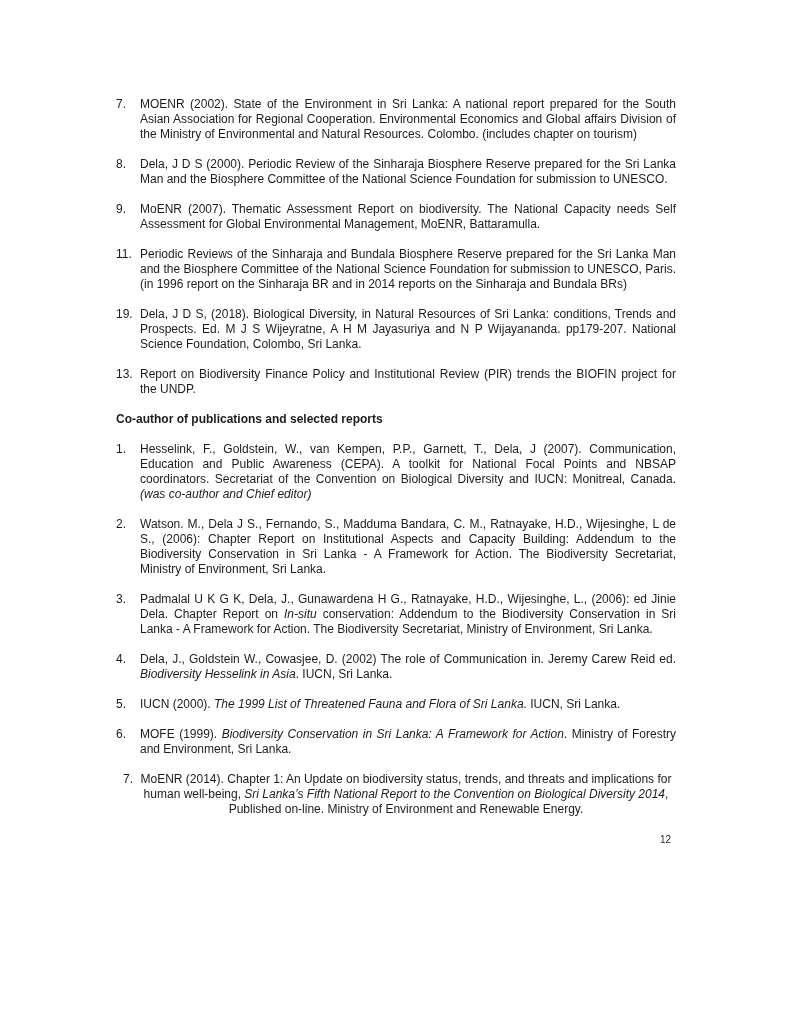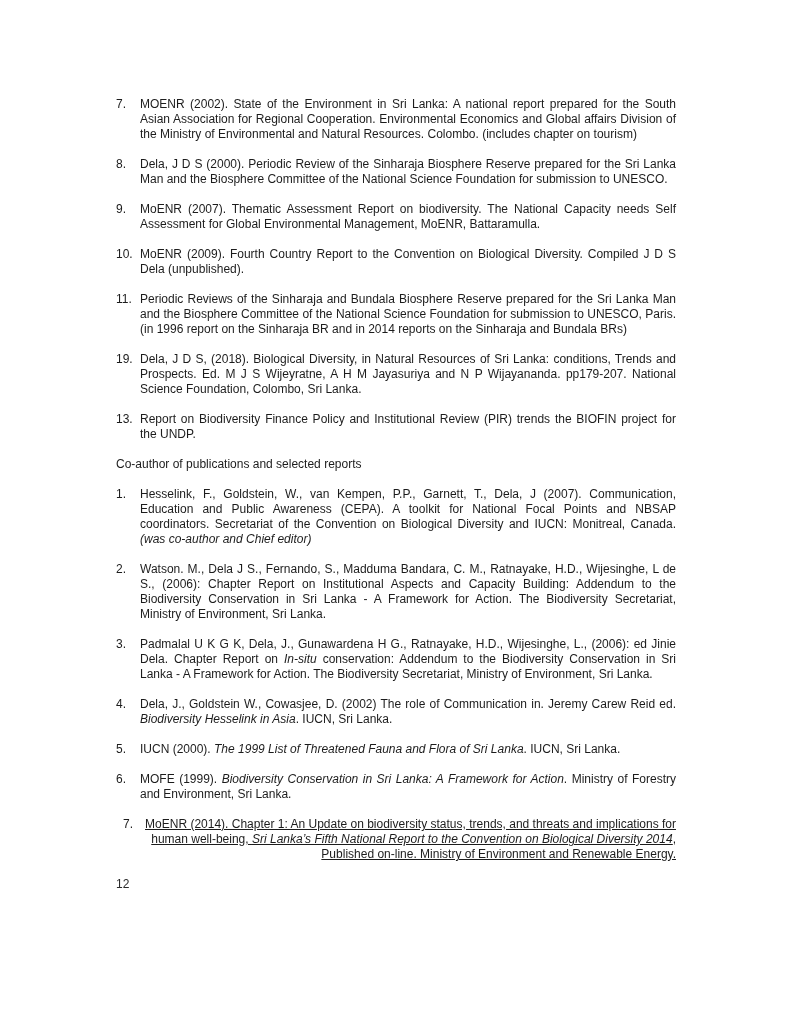--- a/index.html
+++ b/index.html
@@ -27,67 +27,63 @@
   }
   .item .num {
     flex: 0 0 24px;
     width: 24px;
   }
   .item .text {
     flex: 1;
     text-align: justify;
   }
   .item .text.ragged {
-    text-align: right;
-    text-decoration: underline;
+    text-align: center;
   }
   
   .item.compact {
     padding-left: 7px;
   }
   .item.compact .num {
     flex: 0 0 13px;
     width: 13px;
   }
   .seg-b { font-weight: normal; }
   .seg-i { font-style: italic; }
   .section-heading {
-    font-weight: normal;
+    font-weight: bold;
     font-size: 12px;
     line-height: 15px;
     margin: 0 0 15px 0;
   }
   .page-number {
+    text-align: right;
     padding-right: 5px;
     margin-top: 5px;
-    font-size: 12px;
+    font-size: 10px;
     color: #2a2a2a;
   }
 </style>
 </head>
 <body>
 
 <div class="page">
   <div class="content">
     <div>
         <div class="item">
           <span class="num">7.</span>
           <div class="text"><span>MOENR (2002). State of the Environment in Sri Lanka: A national report prepared for the South Asian Association for Regional Cooperation. Environmental Economics and Global affairs Division of the Ministry of Environmental and Natural Resources. Colombo. </span><span class="seg-b">(includes chapter on tourism)</span></div>
         </div>
         <div class="item">
           <span class="num">8.</span>
           <div class="text"><span>Dela, J D S (2000). Periodic Review of the Sinharaja Biosphere Reserve prepared for the Sri Lanka Man and the Biosphere Committee of the National Science Foundation for submission to UNESCO.</span></div>
         </div>
         <div class="item">
           <span class="num">9.</span>
           <div class="text"><span>MoENR (2007). Thematic Assessment Report on biodiversity. The National Capacity needs Self Assessment for Global Environmental Management, MoENR, Battaramulla.</span></div>
-        </div>
-        <div class="item">
-          <span class="num">10.</span>
-          <div class="text"><span>MoENR (2009). Fourth Country Report to the Convention on Biological Diversity. Compiled J D S Dela (unpublished).</span></div>
         </div>
         <div class="item">
           <span class="num">11.</span>
           <div class="text"><span>Periodic Reviews of the Sinharaja and Bundala Biosphere Reserve prepared for  the Sri Lanka Man and the Biosphere Committee of the National Science Foundation for submission to UNESCO, Paris. (in 1996 report on the Sinharaja BR and in 2014 reports on the Sinharaja and Bundala BRs)</span></div>
         </div>
         <div class="item">
           <span class="num">19.</span>
           <div class="text"><span>Dela, J D S, (2018). Biological Diversity, in Natural Resources of Sri Lanka: conditions, Trends and Prospects. Ed. M J S Wijeyratne, A H M Jayasuriya and N P Wijayananda. pp179-207. National Science Foundation, Colombo, Sri Lanka.</span></div>
         </div>
         <div class="item">

